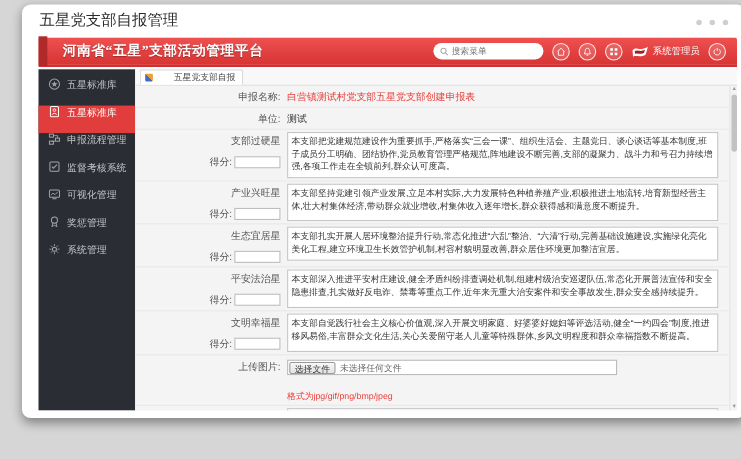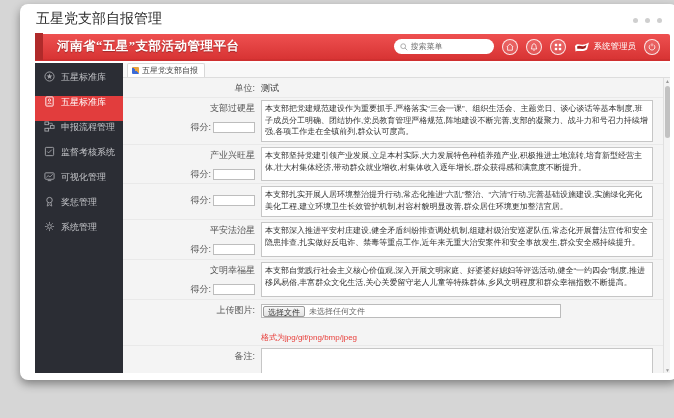--- a/index.html
+++ b/index.html
@@ -34,21 +34,21 @@
   
   .sidebar { position:absolute; left:0; top:29px; bottom:0; width:88px; background:#2b2d34; padding-top:8px; }
   .side-item { height:25px; display:flex; align-items:flex-start; gap:6px; padding:0 9px;
                color:#c3c4c8; font-size:9px; cursor:pointer; white-space:nowrap; }
   .side-item svg { flex:0 0 auto; opacity:.8; }
   .side-item.active { background:#e23d3d; color:#fff; }
   .side-item.active svg { opacity:1; }
   
   .content { position:absolute; left:88px; right:0; top:29px; bottom:0; background:#f0f0f0; }
   .tabbar { height:15px; background:#f8f8f8; border-bottom:1px solid #ddd; display:flex; align-items:flex-end; }
-  .tab { display:flex; align-items:center; gap:3px; font-size:8px; color:#444; background:#fff;
+  .tab { display:flex; align-items:center; gap:19px; font-size:8px; color:#444; background:#fff;
          border:1px solid #d8d8d8; border-bottom:0; padding:1px 6px 1px 4px; margin-left:4px;
          border-radius:2px 2px 0 0; cursor:pointer; }
   .tabicon { width:7px; height:7px; flex:0 0 auto;
              background:linear-gradient(45deg,#3b6bd6 50%,#e8a33d 50%); border-radius:1px; }
   .scrollbar { position:absolute; right:0; top:15px; bottom:0; width:7px; background:#f3f3f3;
                border-left:1px solid #e0e0e0; }
   .scroll-thumb { position:absolute; top:8px; left:1px; width:5px; height:52px; background:#c2c2c2; border-radius:3px; }
   .scroll-arrow { position:absolute; left:0; width:7px; font-size:5px; color:#999; text-align:center; }
   .form { position:absolute; left:0; right:7px; top:15px; bottom:0; background:#f4f4f4; overflow:hidden; }
   .frow { display:flex; align-items:flex-start; border-bottom:1px solid #e9e9e9; padding:2px 0; }
@@ -201,20 +201,24 @@
         </div>
 
         <div class="scrollbar">
           <div class="scroll-arrow" style="top:0;">▲</div>
           <div class="scroll-thumb"></div>
           <div class="scroll-arrow" style="bottom:0;">▼</div>
         </div>
 
         <div class="form">
 
+          <div class="frow">
+            <div class="flabel">申报名称:</div>
+            <div class="fvalue red-text">白营镇测试村党支部五星党支部创建申报表</div>
+          </div>
 
           <div class="frow">
             <div class="flabel">单位:</div>
             <div class="fvalue">测试</div>
           </div>
 
           <div class="frow">
             <div class="flabel">
               <div class="star-name">支部过硬星</div>
               <div class="score-line">
@@ -231,20 +235,21 @@
               <div class="score-line">
                 <span>得分:</span>
                 <input type="text" style="">
               </div>
             </div>
             <textarea class="ta-2" style="">本支部坚持党建引领产业发展,立足本村实际,大力发展特色种植养殖产业,积极推进土地流转,培育新型经营主体,壮大村集体经济,带动群众就业增收,村集体收入逐年增长,群众获得感和满意度不断提升。</textarea>
           </div>
 
           <div class="frow">
             <div class="flabel">
+              <div class="star-name">生态宜居星</div>
               <div class="score-line">
                 <span>得分:</span>
                 <input type="text" style="">
               </div>
             </div>
             <textarea class="ta-3" style="">本支部扎实开展人居环境整治提升行动,常态化推进“六乱”整治、“六清”行动,完善基础设施建设,实施绿化亮化美化工程,建立环境卫生长效管护机制,村容村貌明显改善,群众居住环境更加整洁宜居。</textarea>
           </div>
 
           <div class="frow">
             <div class="flabel">

